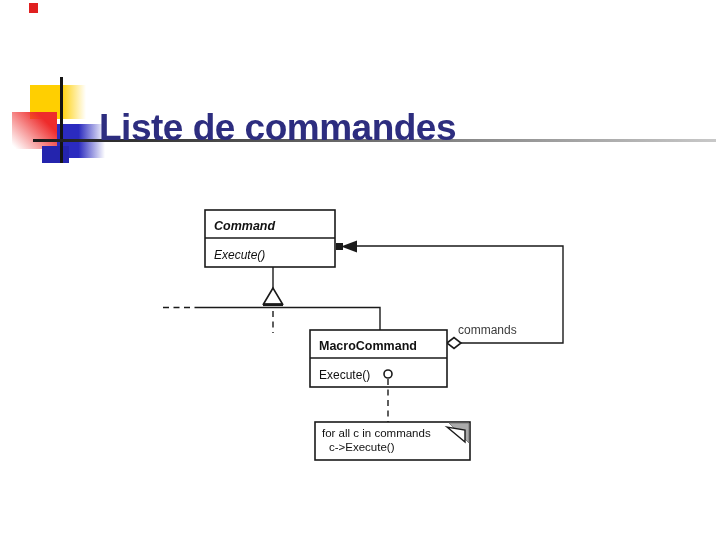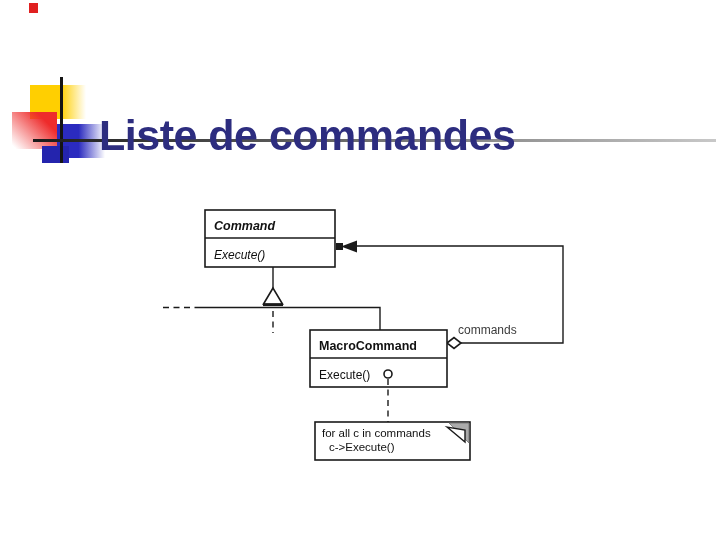--- a/index.html
+++ b/index.html
@@ -16,21 +16,21 @@
     background:linear-gradient(225deg,#ee2b2b 25%,rgba(238,43,43,0) 95%);}
   .sq-blue{left:57px;top:124px;width:48px;height:34px;
     background:linear-gradient(to right,#2b2bbf 45%,rgba(43,43,191,0) 100%);}
   .sq-blue2{left:42px;top:146px;width:27px;height:17px;background:#2424ad;}
   .v-line{left:60px;top:77px;width:3px;height:86px;background:#141414;}
   .h-rule{left:33px;top:139px;width:683px;height:3px;
     background:linear-gradient(to right,#1a1a1a,#c8c8c8);}
   
   .slide-title{
     position:absolute;left:99px;top:82px;
-    font-size:43px;line-height:1.15;color:#2d2d7f;
+    font-size:37px;line-height:1.15;color:#2d2d7f;
     font-family:"Liberation Sans","DejaVu Sans",sans-serif;
     letter-spacing:-0.5px;white-space:nowrap;
   }
   
   svg{position:absolute;left:0;top:0;}
   .box{fill:#ffffff;stroke:#1a1a1a;stroke-width:1.6;}
   .ln{stroke:#1a1a1a;stroke-width:1.4;fill:none;}
   .dash{stroke:#1a1a1a;stroke-width:1.4;fill:none;stroke-dasharray:6 4.5;}
   .cls-name{font:bold 12.5px "Liberation Sans",sans-serif;fill:#111;}
   .cls-name.abstract{font-style:italic;}

